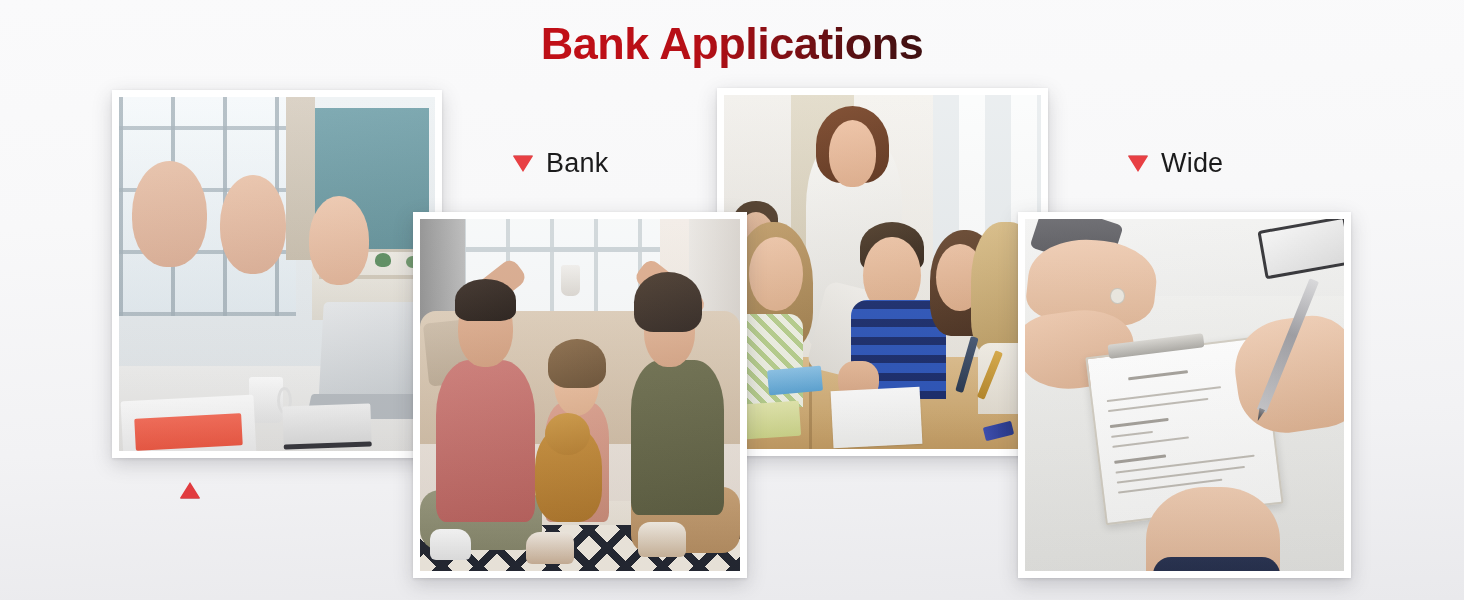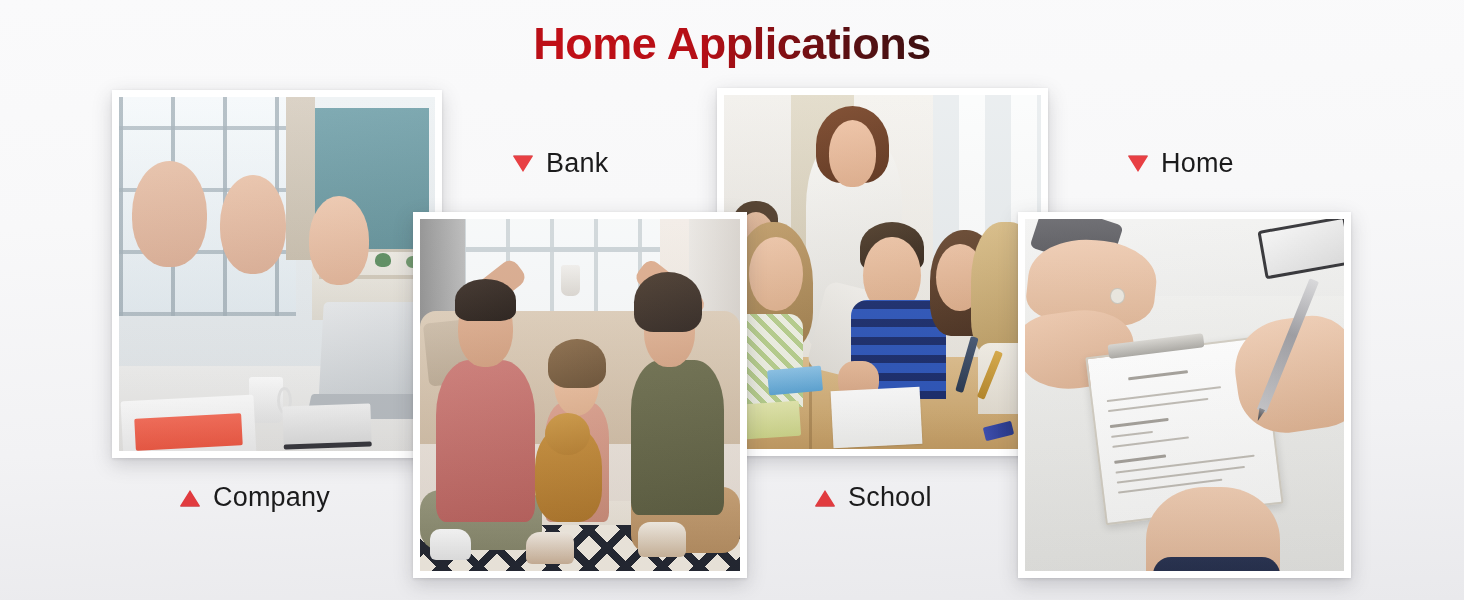--- a/index.html
+++ b/index.html
@@ -245,21 +245,21 @@
   .bk-cuff  { position:absolute; left:40%; bottom:-16%; width:40%; height:20%; background:linear-gradient(180deg,#2b3553,#1c2440); border-radius:18px 18px 0 0;}
 
   .soft-shade{ position:absolute; inset:0; pointer-events:none;
       background:linear-gradient(180deg,rgba(255,255,255,.08),rgba(0,0,0,.05)); }
 </style>
 </head>
 <body>
 
 <div class="stage">
 
-  <div class="title">Home Applications</div>
+  <div class="title">Bank Applications</div>
 
   <div class="photo" id="photo-company">
     <div class="inner">
       <div class="off-bg"></div>
       <div class="off-window"></div>
       <div class="off-wall-teal"></div>
       <div class="off-pillar"></div>
       <div class="off-shelf"></div>
       <div class="off-plant"></div>
       <div class="off-plant2"></div>
@@ -389,31 +389,26 @@
       <div class="bk-hand3"></div>
       <div class="bk-pen"></div>
       <div class="bk-hand4"></div>
       <div class="bk-cuff"></div>
       <div class="soft-shade"></div>
     </div>
   </div>
 
   <div class="label" id="label-company">
     <span class="tri tri-up"></span>
-    <span>Company</span>
   </div>
 
   <div class="label" id="label-home">
     <span class="tri tri-down"></span>
     <span>Bank</span>
   </div>
 
-  <div class="label" id="label-school">
-    <span class="tri tri-up"></span>
-    <span>School</span>
-  </div>
 
   <div class="label" id="label-bank">
     <span class="tri tri-down"></span>
-    <span>Home</span>
+    <span>Wide</span>
   </div>
 
 </div>
 
 </body></html>

